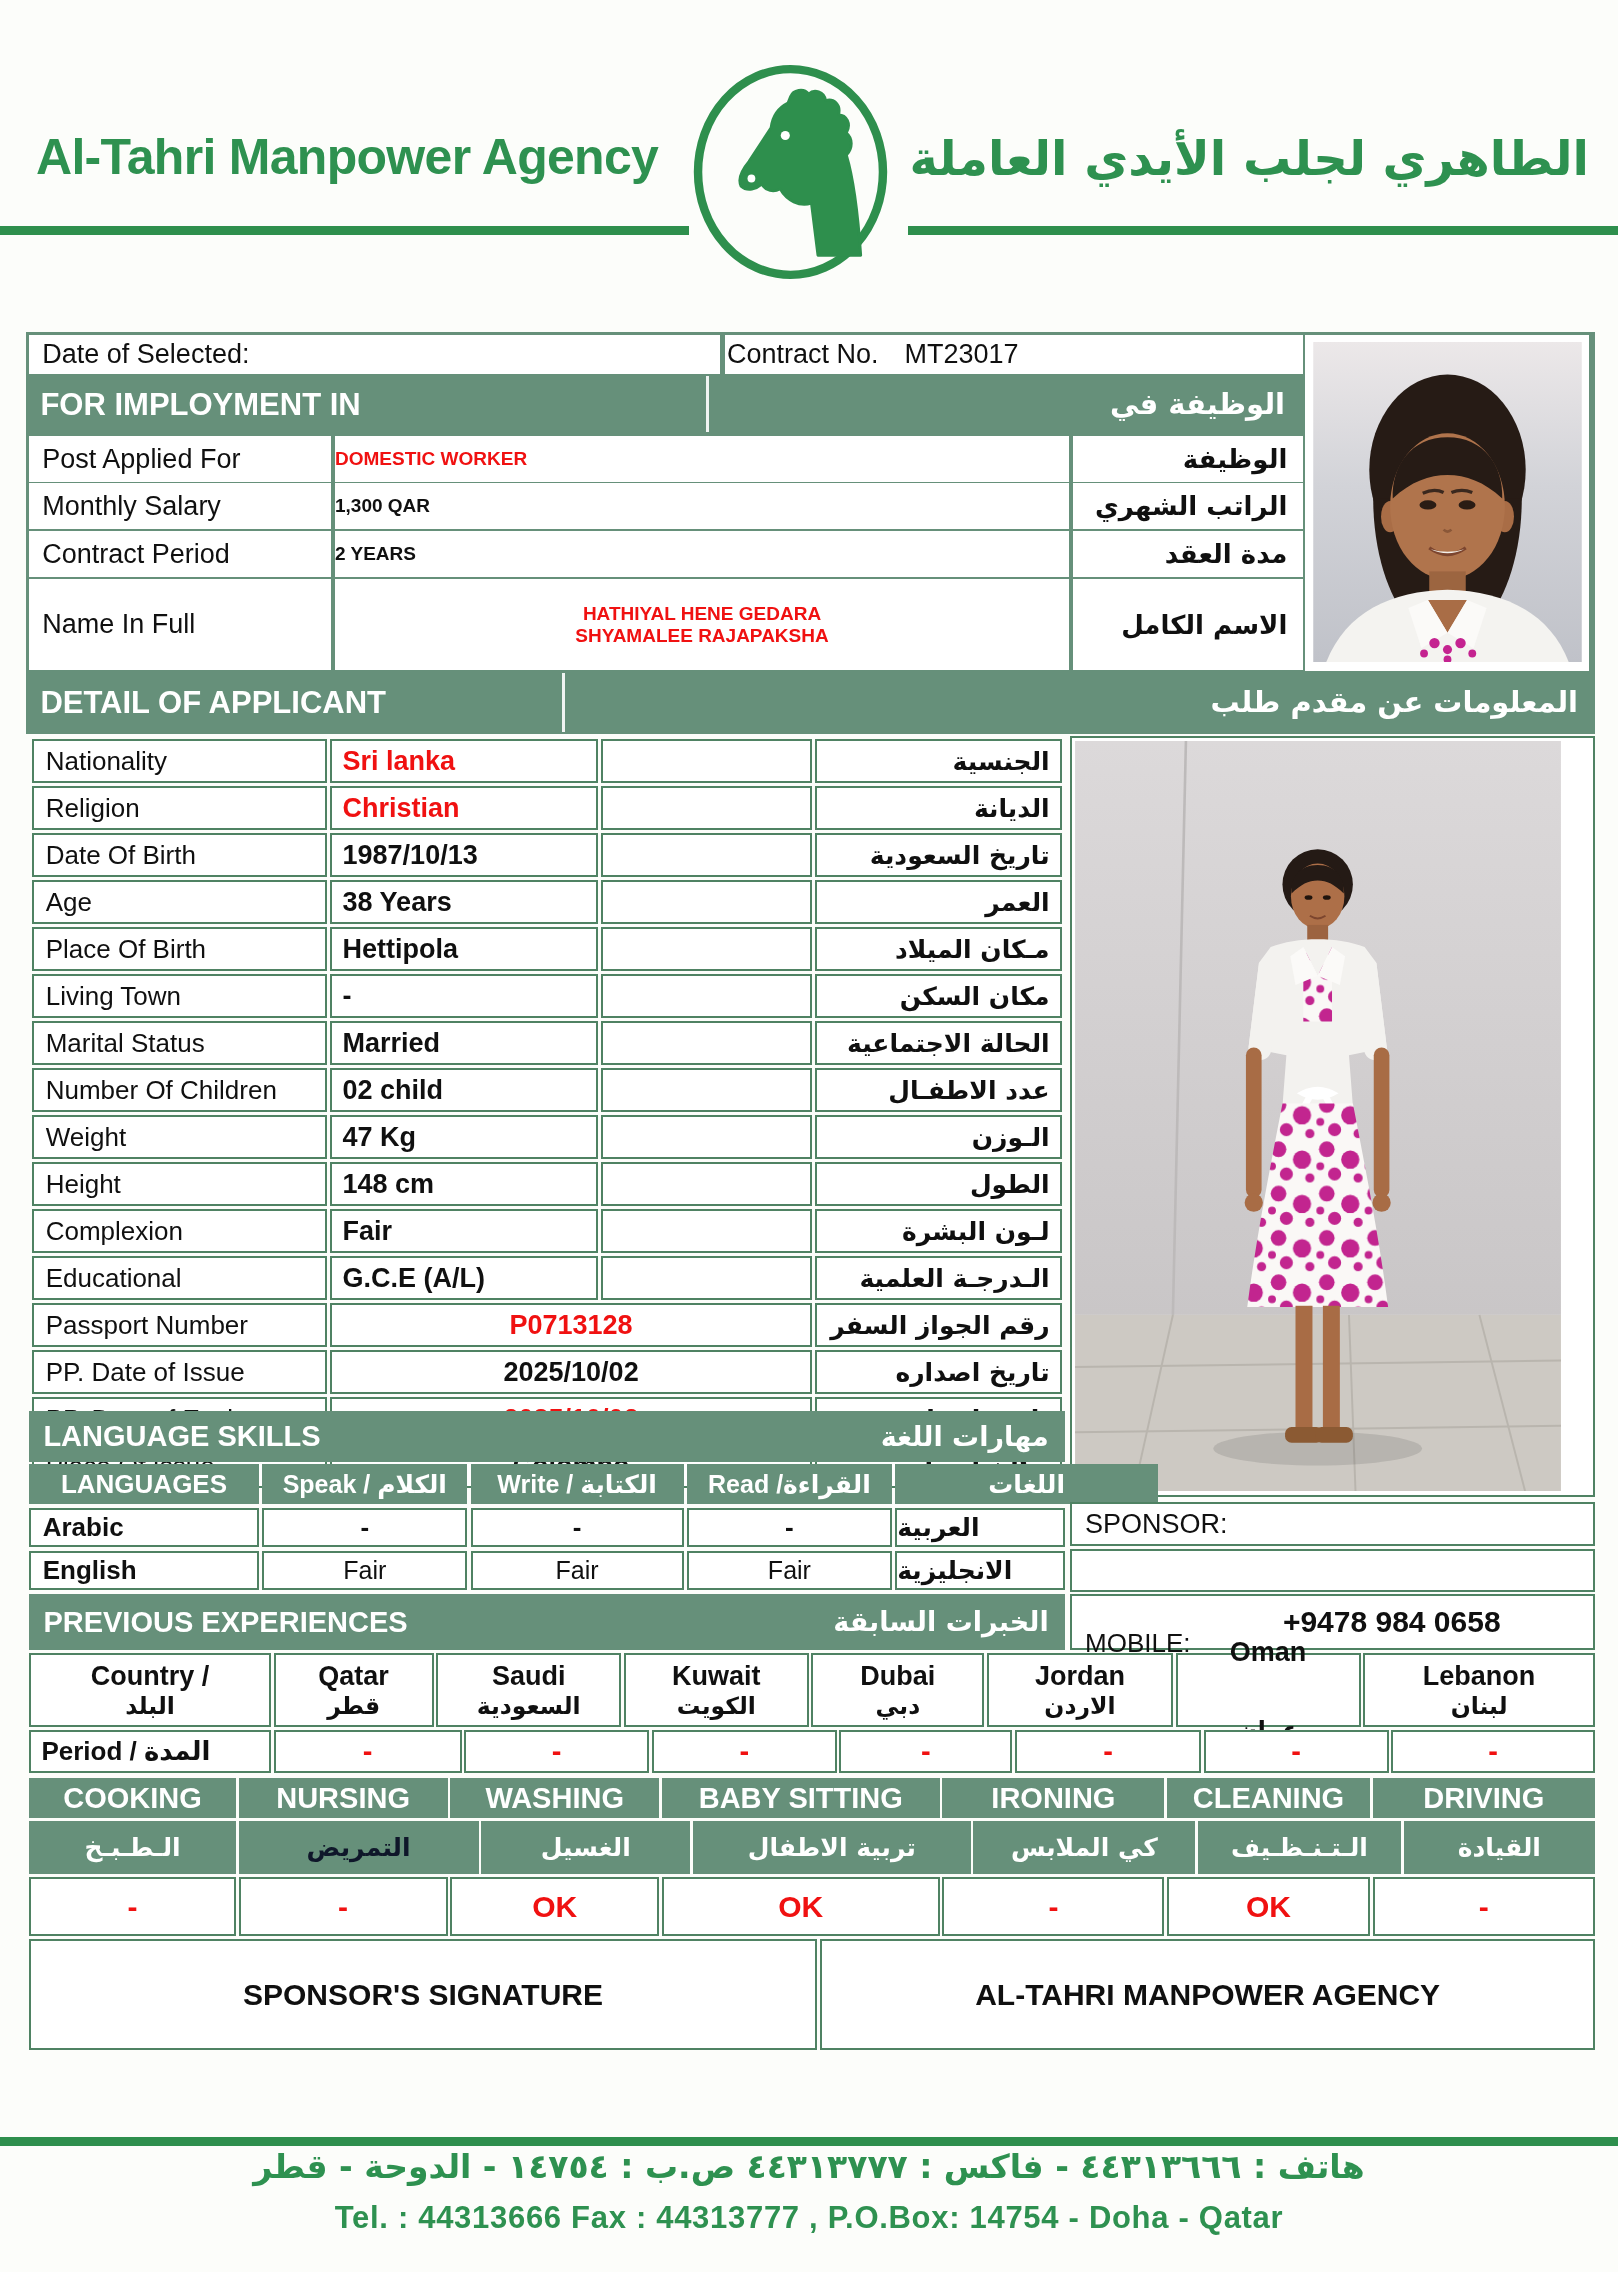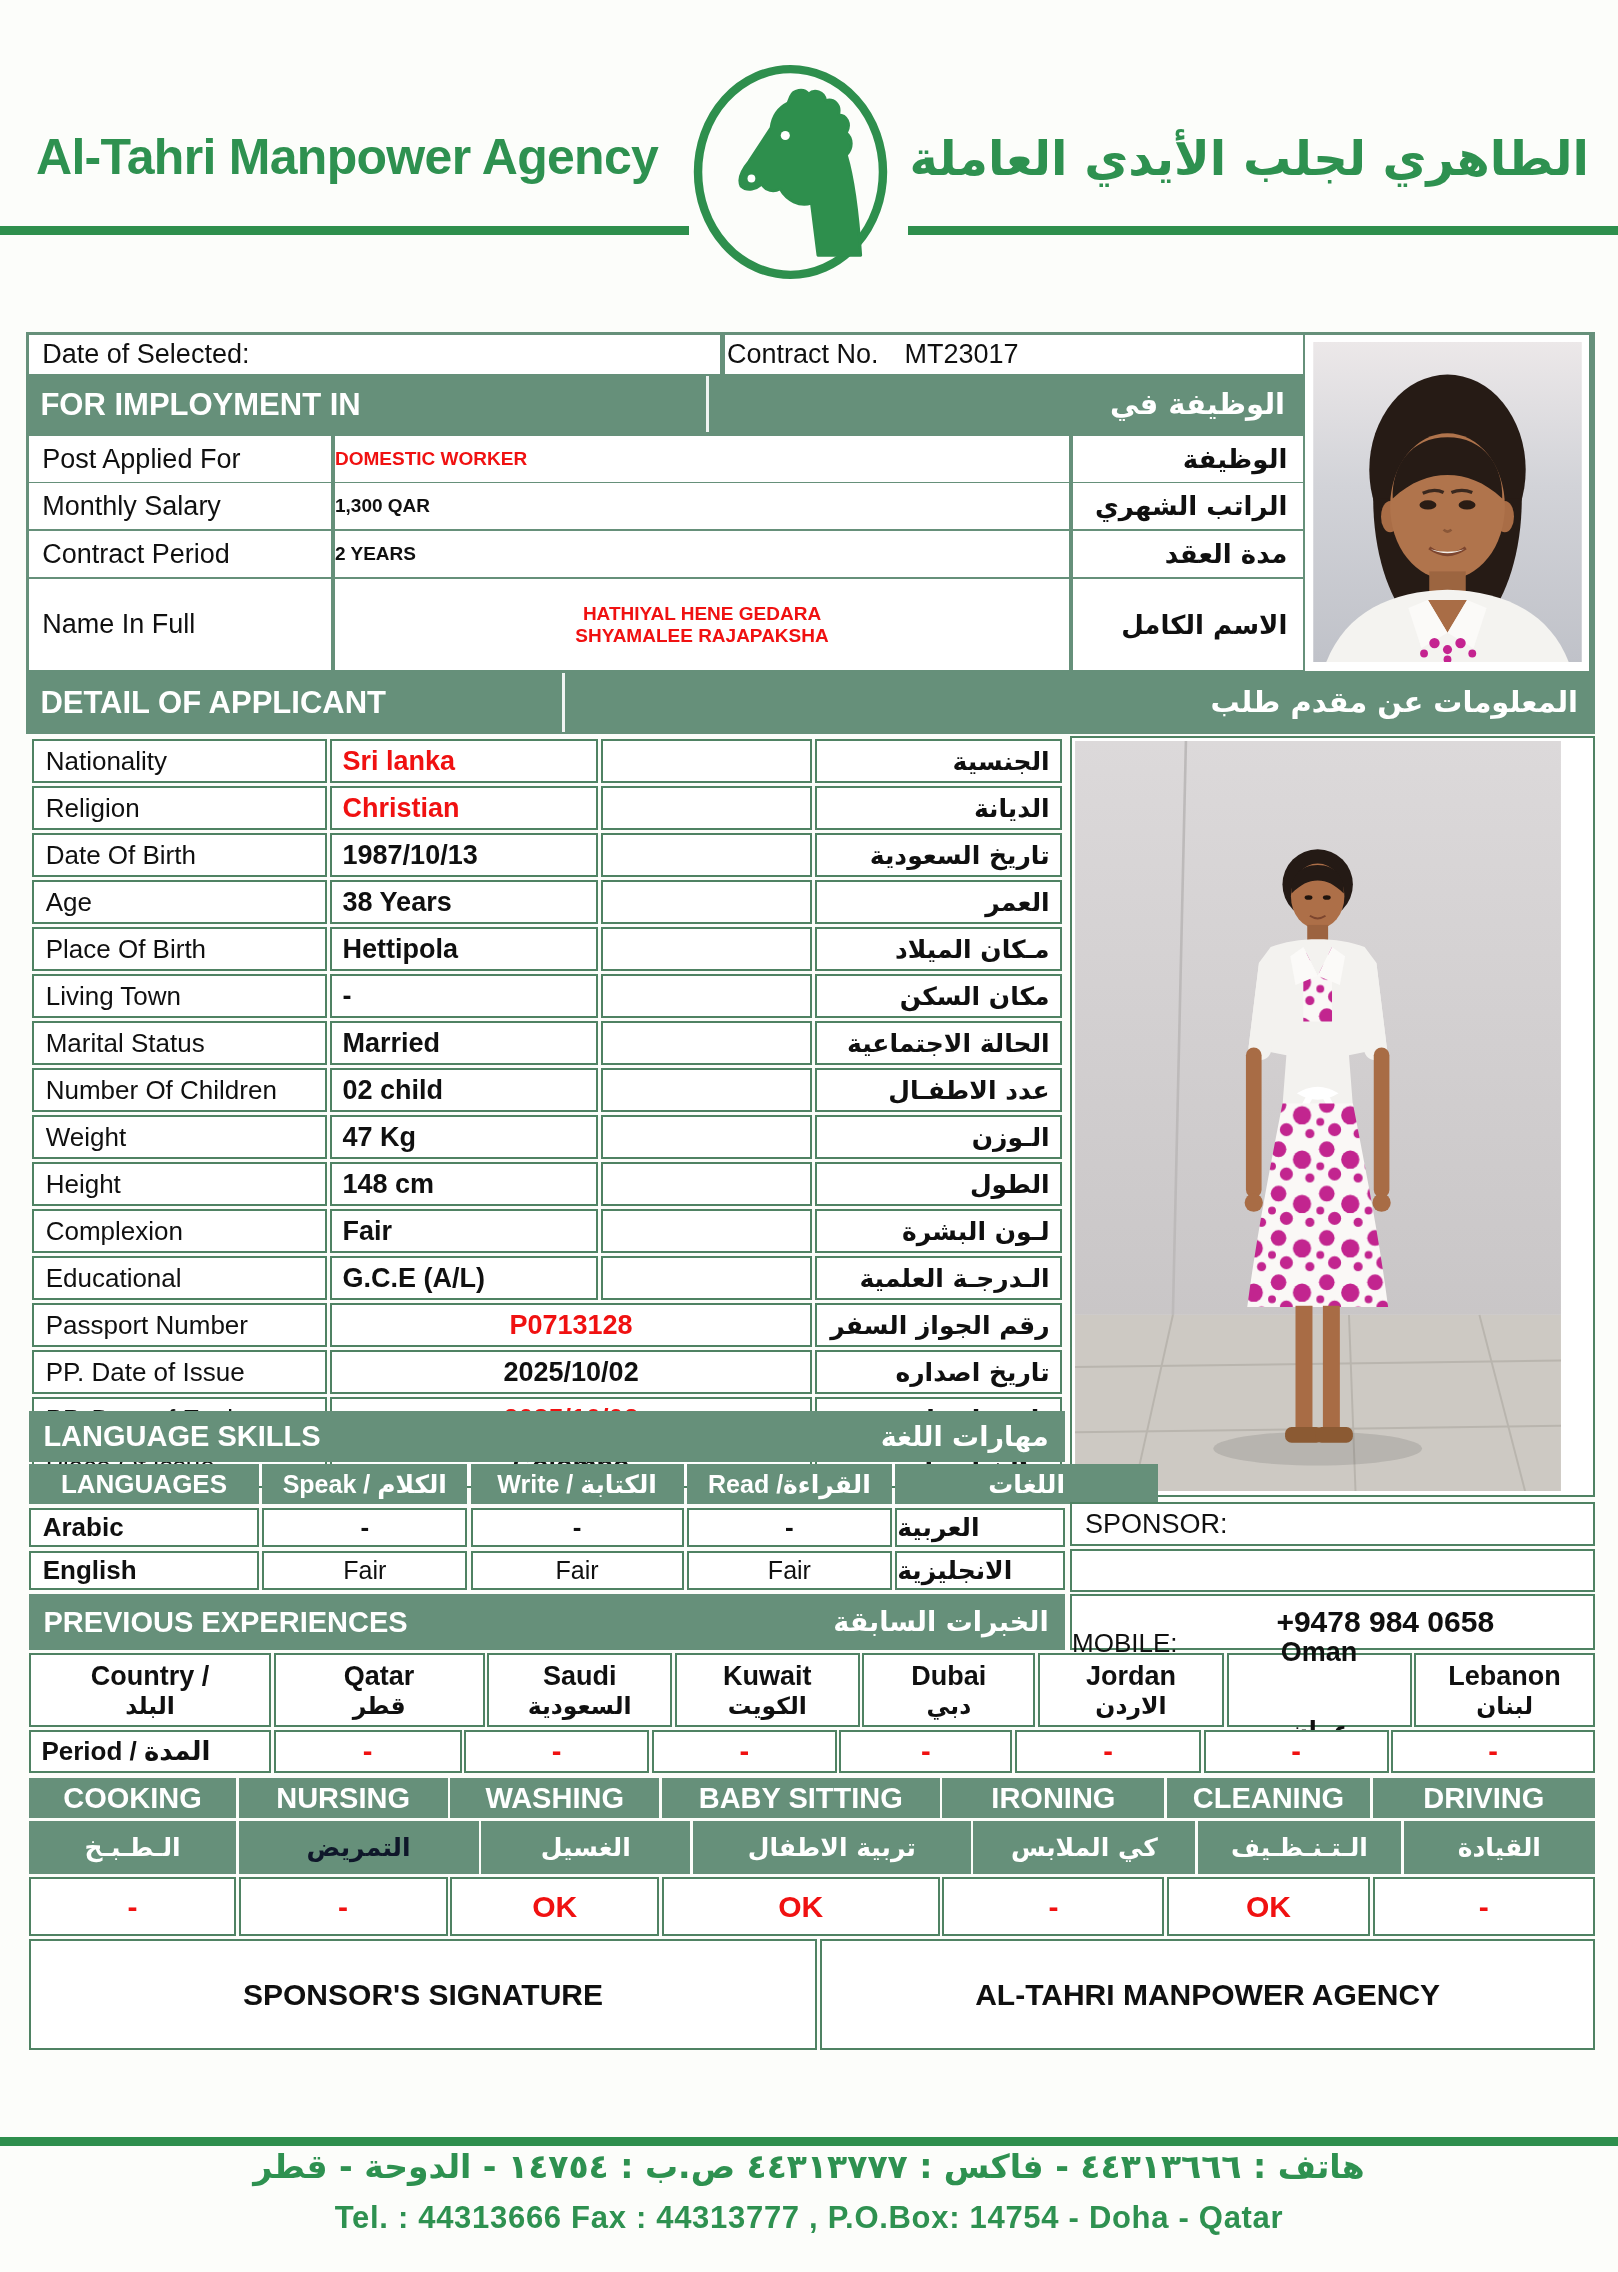--- a/index.html
+++ b/index.html
@@ -364,35 +364,35 @@
     <div class="bcell cc" style="position:static;width:213px;font-size:25px;">Fair</div>
     <div class="bcell cc" style="position:static;width:205px;font-size:25px;">Fair</div>
     <div class="bcell cc arcell" style="position:static;flex:1;justify-content:flex-end;padding-right:10.4px;font-size:25px;">الانجليزية</div>
   </div>
 
   <div class="bcell" style="left:1070px;top:1502px;width:525px;height:44px;">
     <div style="padding-left:13px;line-height:40px;font-size:27px;">SPONSOR:</div>
   </div>
   <div class="bcell" style="left:1070px;top:1549px;width:525px;height:43px;"></div>
   <div class="bcell" style="left:1070px;top:1594px;width:525px;height:56px;display:flex;align-items:center;">
-    <span style="font-size:26px;margin-top:42px;">MOBILE:</span>
+    <span style="padding-left:13px;font-size:26px;margin-top:42px;">MOBILE:</span>
     <span style="flex:1;text-align:center;font-size:30px;font-weight:bold;">+9478 984 0658</span>
   </div>
 
   <div class="abs gcell" style="left:29px;top:1594px;width:1036px;height:56px;">
     <span style="position:absolute;left:14.4px;line-height:56px;font-size:29px;">PREVIOUS EXPERIENCES</span>
     <span class="arcell" style="position:absolute;right:16.3px;line-height:56px;font-size:27px;color:#fff;">الخبرات السابقة</span>
   </div>
 
   <div class="flexrow" style="left:29px;top:1653px;width:1566px;height:74px;gap:2.6px;">
     <div class="bcell cc" style="position:static;width:242px;flex-direction:column;">
       <div style="font-size:27px;font-weight:bold;">Country /</div>
       <div class="arcell" style="font-size:23.5px;">البلد</div>
     </div>
-    <div class="bcell cc" style="position:static;width:211px;flex-direction:column;">
+    <div class="bcell cc" style="position:static;width:160px;flex-direction:column;">
         <div style="font-size:27px;font-weight:bold;">Qatar</div>
         <div class="arcell" style="font-size:23.5px;">قطر</div>
       </div>
     <div class="bcell cc" style="position:static;width:185px;flex-direction:column;">
         <div style="font-size:27px;font-weight:bold;">Saudi</div>
         <div class="arcell" style="font-size:23.5px;">السعودية</div>
       </div>
     <div class="bcell cc" style="position:static;width:185px;flex-direction:column;">
         <div style="font-size:27px;font-weight:bold;">Kuwait</div>
         <div class="arcell" style="font-size:23.5px;">الكويت</div>

